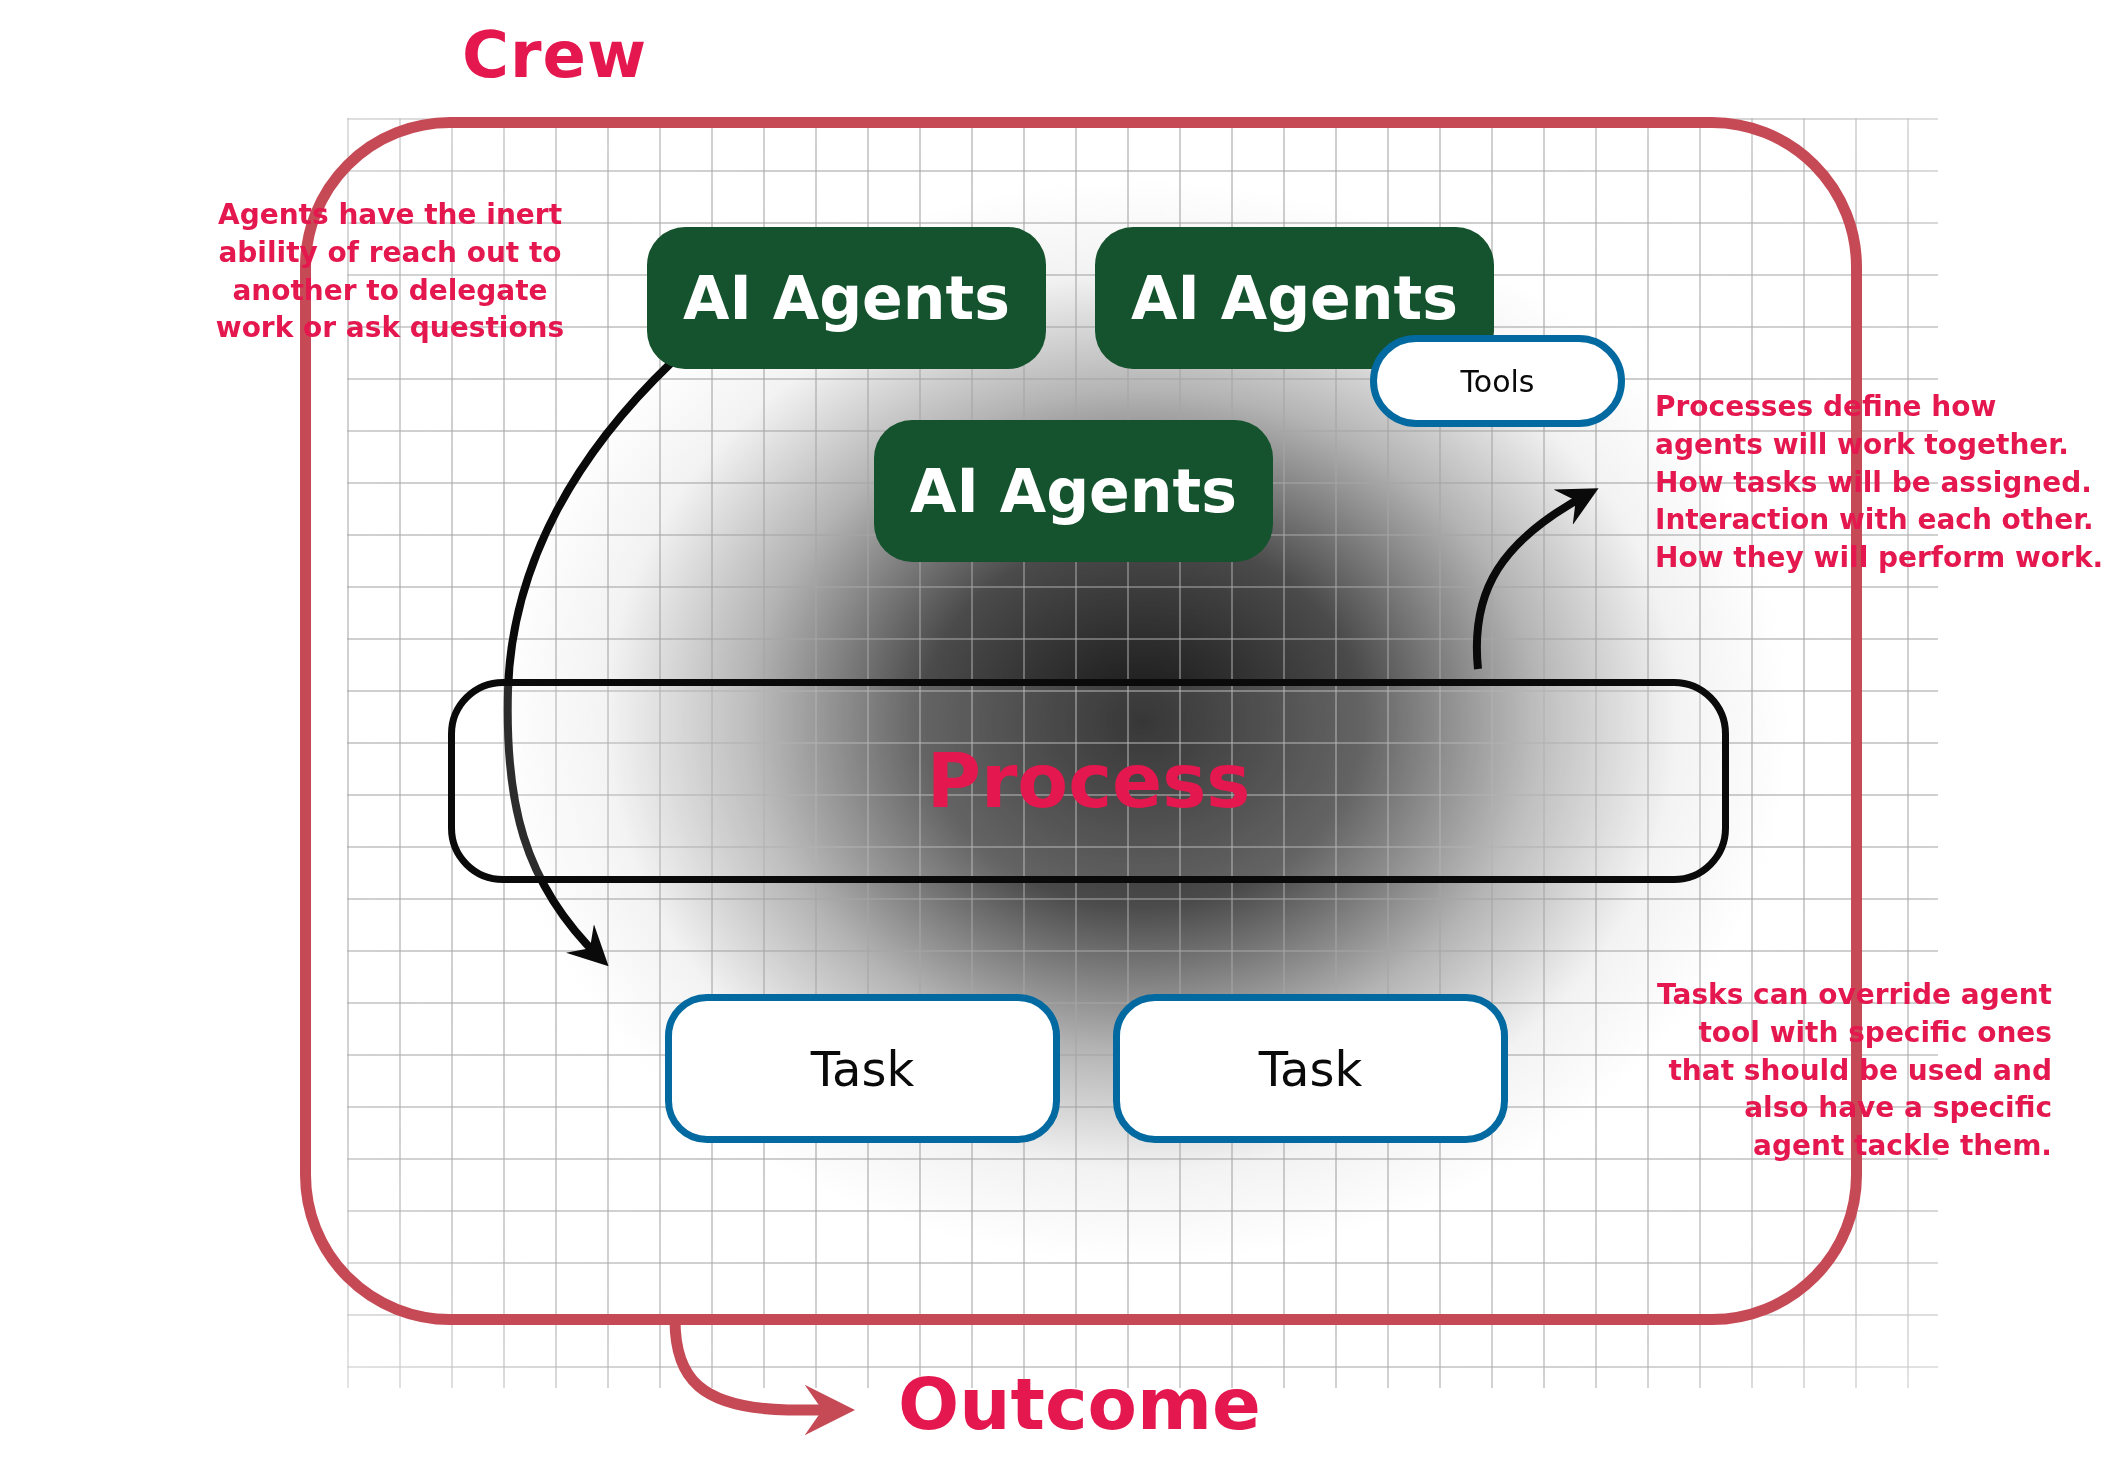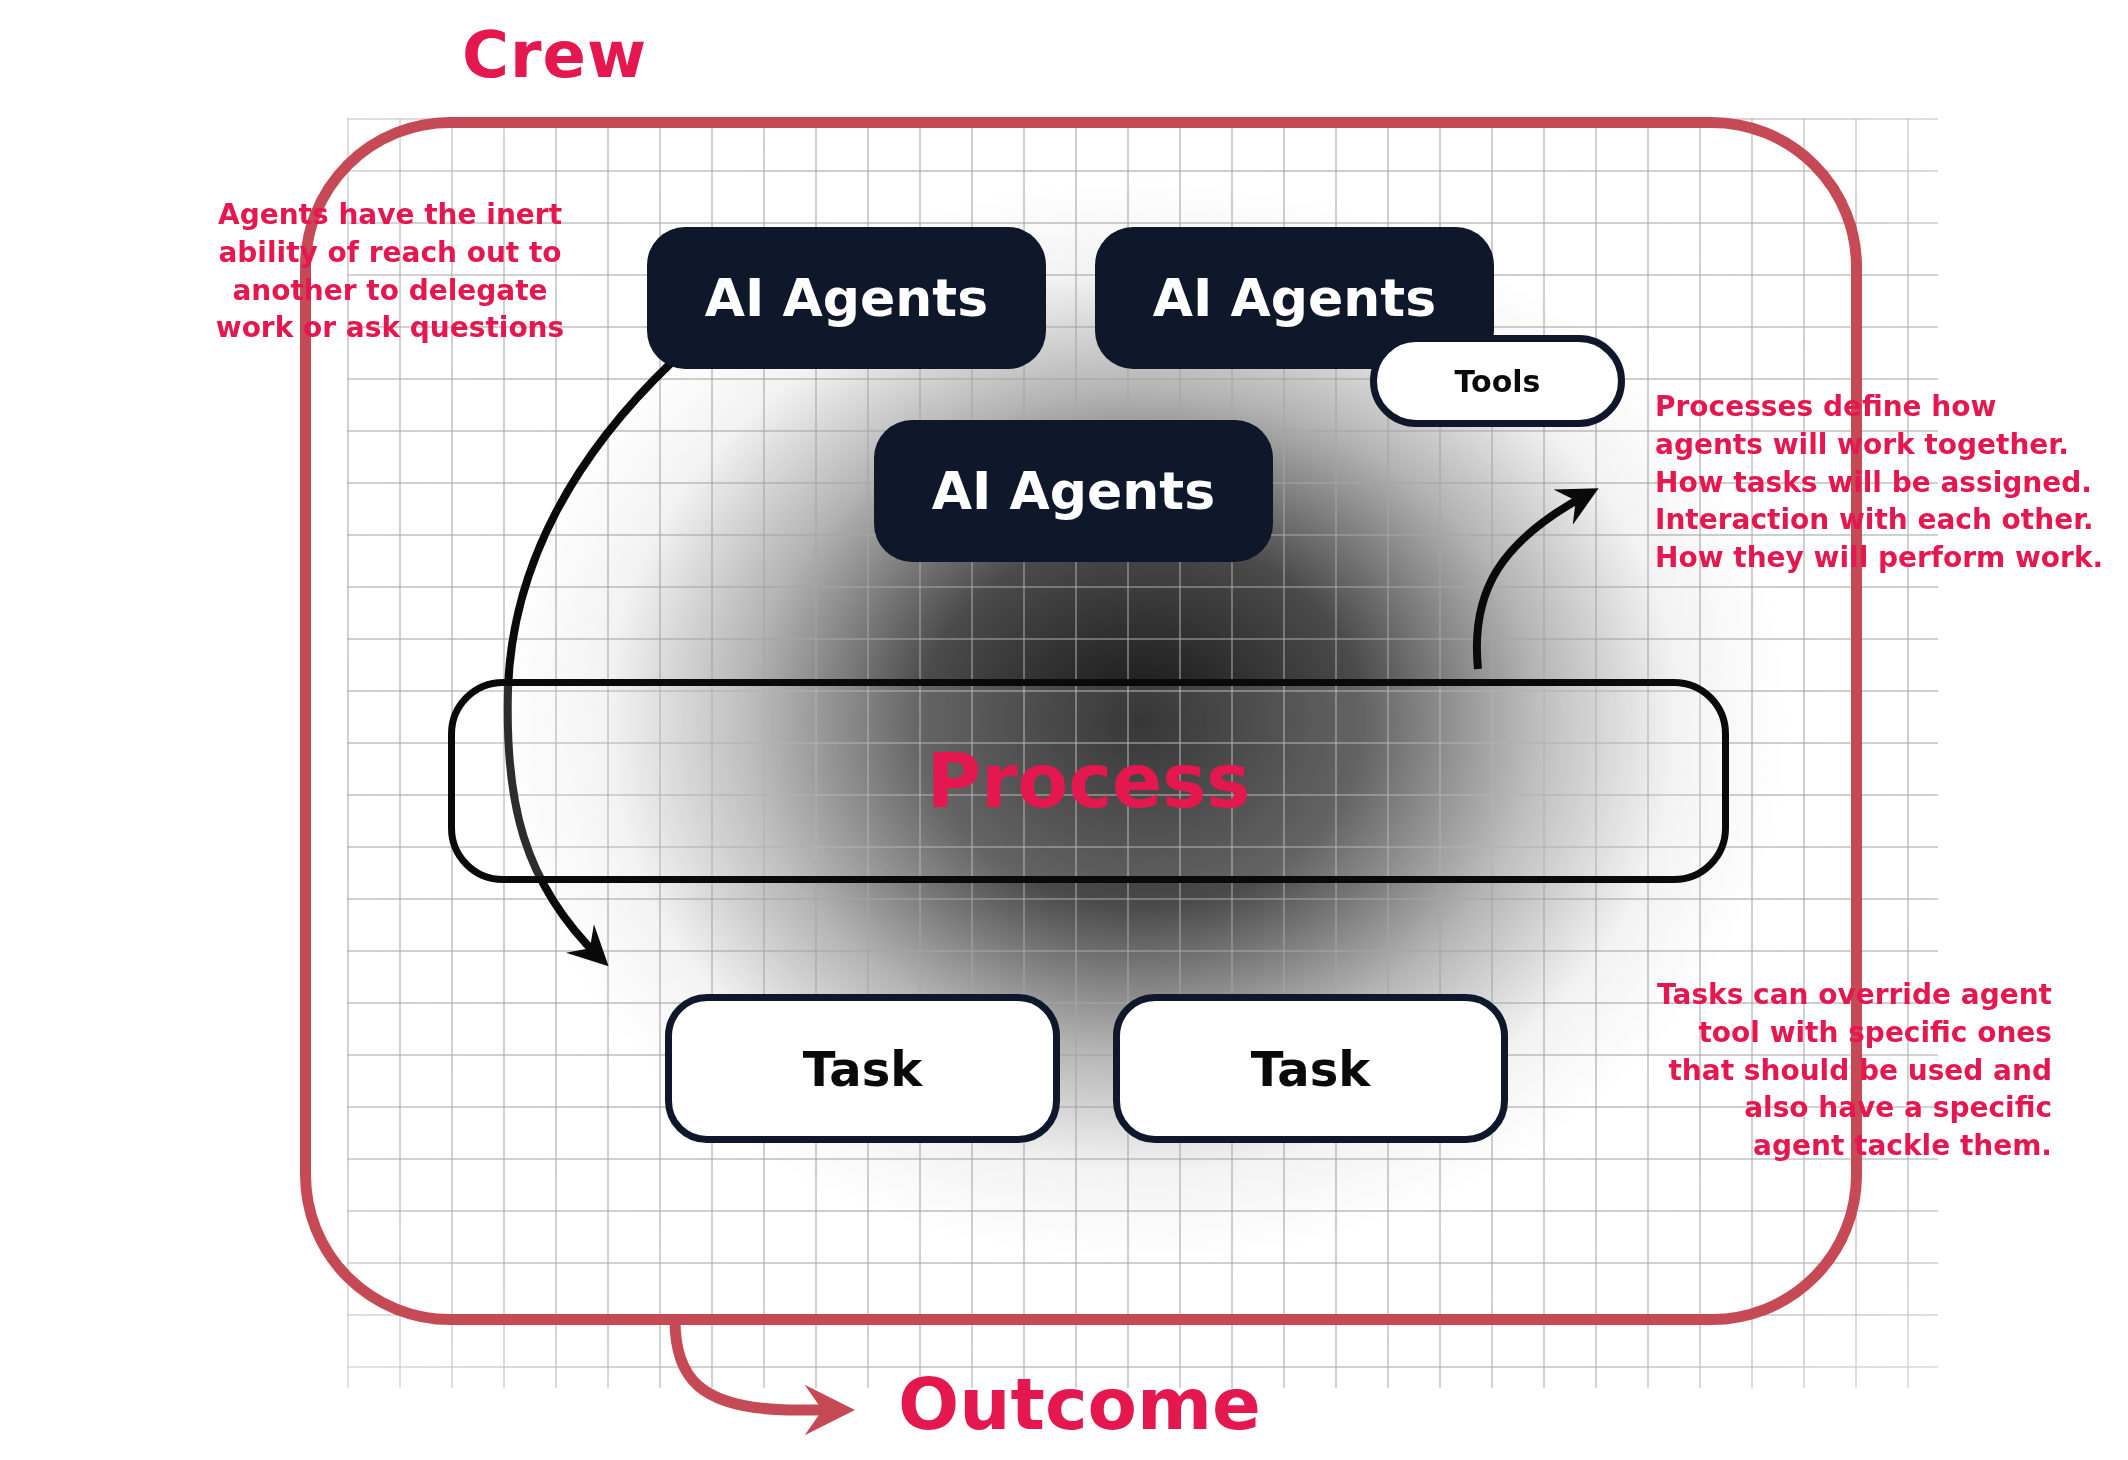--- a/index.html
+++ b/index.html
@@ -61,33 +61,33 @@
   }
 
   .node {
     position: absolute;
     display: flex;
     align-items: center;
     justify-content: center;
     z-index: 4;
   }
   .node-black {
-    background: #0f172a;
+    background: #14532d;
     color: #ffffff;
     border-radius: 38px;
-    font-size: 52px;
+    font-size: 60px;
     font-weight: 700;
   }
   .node-white {
     background: #ffffff;
     color: #0a0a0a;
-    border: 7px solid #0f172a;
+    border: 7px solid #0369a1;
     border-radius: 42px;
     font-size: 48px;
-    font-weight: 700;
+    font-weight: 400;
   }
 
   .agent1 { left: 647px; top: 227px; width: 399px; height: 142px; }
   .agent2 { left: 1095px; top: 227px; width: 399px; height: 142px; }
   .agent3 { left: 874px; top: 420px; width: 399px; height: 142px; }
 
   .tools {
     left: 1370px; top: 335px; width: 255px; height: 92px;
     border-radius: 46px;
     font-size: 30px;

